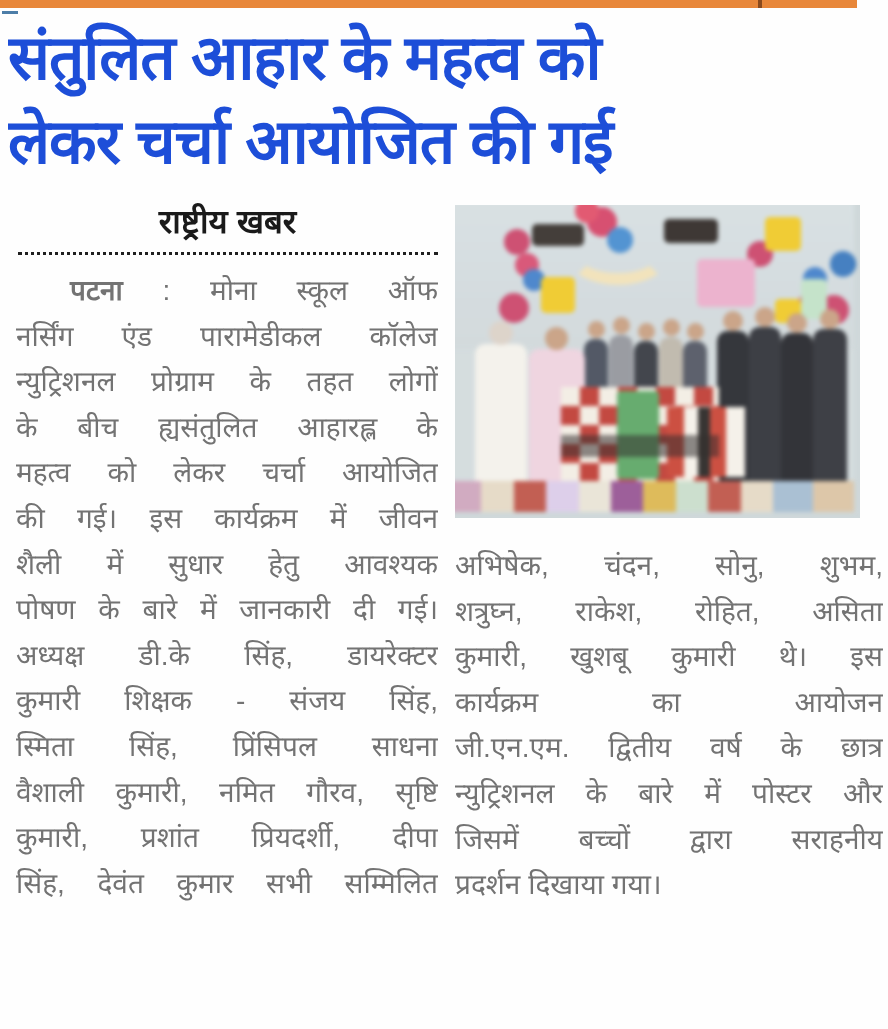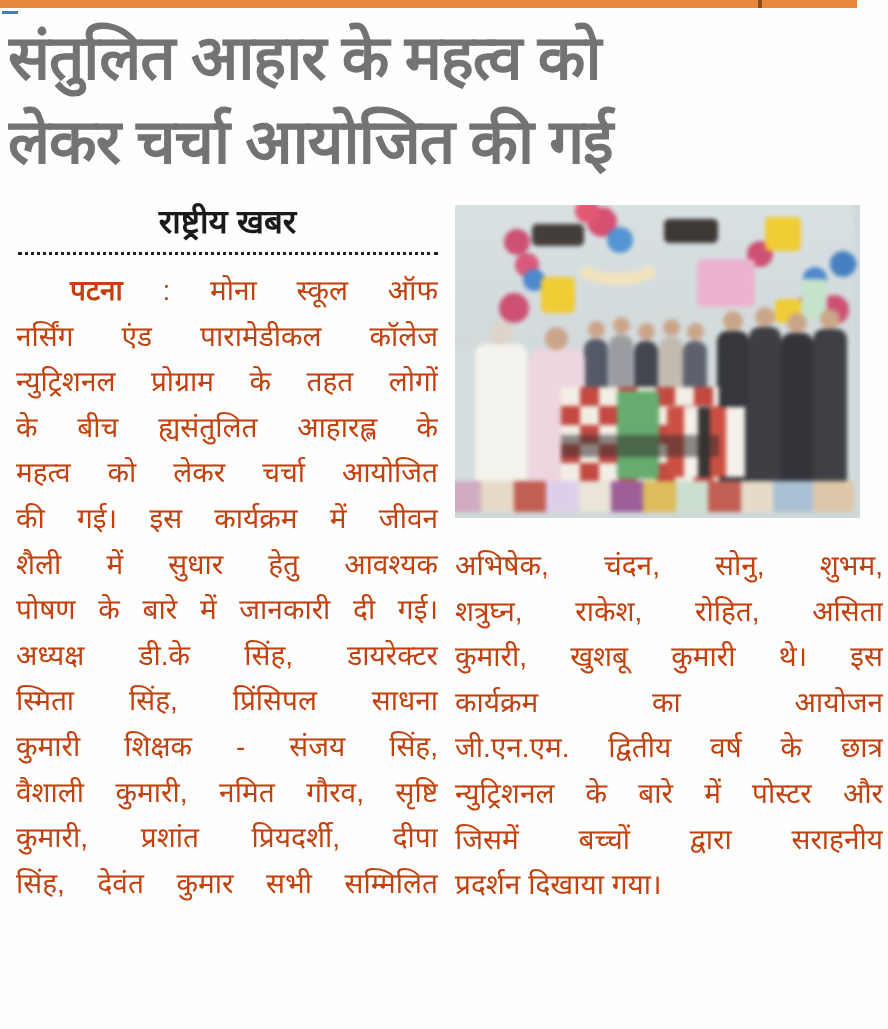--- a/index.html
+++ b/index.html
@@ -5,29 +5,29 @@
   * { margin:0; padding:0; box-sizing:border-box; }
   html,body { width:888px; height:1029px; background:#ffffff; overflow:hidden;
               font-family:"Liberation Sans", sans-serif; }
   .page { position:relative; width:888px; height:1029px; background:#fefefe; color:#141414; }
 
   .top-bar { position:absolute; left:0; top:0; width:857px; height:8px; background:#e8873a; }
   .top-bar-tick { position:absolute; left:758px; top:0; width:4px; height:8px; background:#8a4a1d; }
   .accent-dash { position:absolute; left:2px; top:11px; width:16px; height:3px; background:#4d7ea8; }
 
   .headline { position:absolute; left:8px; top:16px; width:872px; font-size:62px;
-              font-weight:bold; line-height:84px; color:#737373; letter-spacing:-1px; }
+              font-weight:bold; line-height:84px; color:#1d4ed8; letter-spacing:-1px; }
   .headline .hl { height:84px; overflow:hidden; white-space:nowrap; }
 
   .kicker { position:absolute; left:0; top:198px; width:446px; text-align:center;
             font-size:33px; font-weight:bold; color:#1a1a1a;padding-left:9px; }
   .kicker-divider { position:absolute; left:18px; top:252px; width:420px; height:0;
             border-top:3px dotted #1f1f1f; }
 
-  .column { position:absolute; font-size:28px; color:#c2410c; }
+  .column { position:absolute; font-size:28px; color:#737373; }
   .left-col  { left:16px;  top:268px; width:422px; }
   .right-col { left:455px; top:543px; width:428px; }
   .bodyline { height:45.6px; line-height:45.6px; overflow:hidden;
               text-align:justify; text-align-last:justify; white-space:normal; }
   .bodyline.first { text-indent:54px; }
   .bodyline .bold { font-weight:bold; }
   .bodyline.lastline { text-align-last:left; }
 
   
   .photo { position:absolute; left:455px; top:205px; width:405px; height:313px;
@@ -77,22 +77,22 @@
   <div class="column left-col">
     <div class="bodyline first"><span class="bold">पटना</span><span> : मोना स्कूल ऑफ</span></div>
     <div class="bodyline">नर्सिंग एंड पारामेडीकल कॉलेज</div>
     <div class="bodyline">न्युट्रिशनल प्रोग्राम के तहत लोगों</div>
     <div class="bodyline">के बीच ह्यसंतुलित आहारह्ल के</div>
     <div class="bodyline">महत्व को लेकर चर्चा आयोजित</div>
     <div class="bodyline">की गई। इस कार्यक्रम में जीवन</div>
     <div class="bodyline">शैली में सुधार हेतु आवश्यक</div>
     <div class="bodyline">पोषण के बारे में जानकारी दी गई।</div>
     <div class="bodyline">अध्यक्ष डी.के सिंह, डायरेक्टर</div>
+    <div class="bodyline">कुमारी शिक्षक - संजय सिंह,</div>
     <div class="bodyline">स्मिता सिंह, प्रिंसिपल साधना</div>
-    <div class="bodyline">कुमारी शिक्षक - संजय सिंह,</div>
     <div class="bodyline">वैशाली कुमारी, नमित गौरव, सृष्टि</div>
     <div class="bodyline">कुमारी, प्रशांत प्रियदर्शी, दीपा</div>
     <div class="bodyline">सिंह, देवंत कुमार सभी सम्मिलित</div>
   </div>
 
   <div class="photo">
     <div class="photo-blur">
       <div class="wall"></div>
 
       <div class="sq" style="left:83px;top:25px;width:52px;height:22px;background:#2b241f;"></div>

